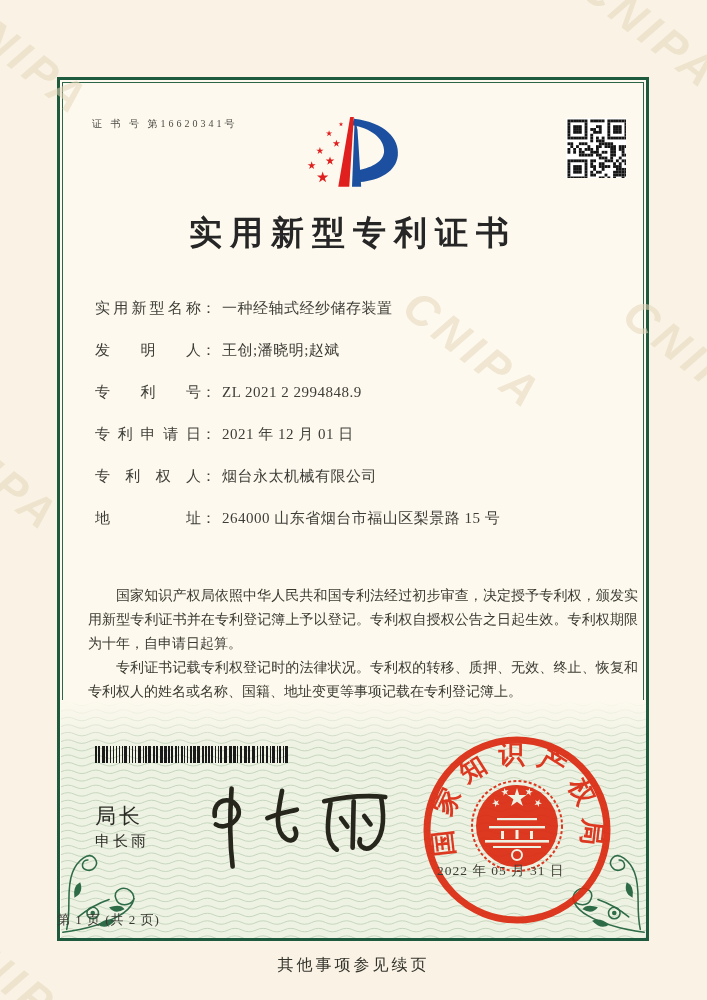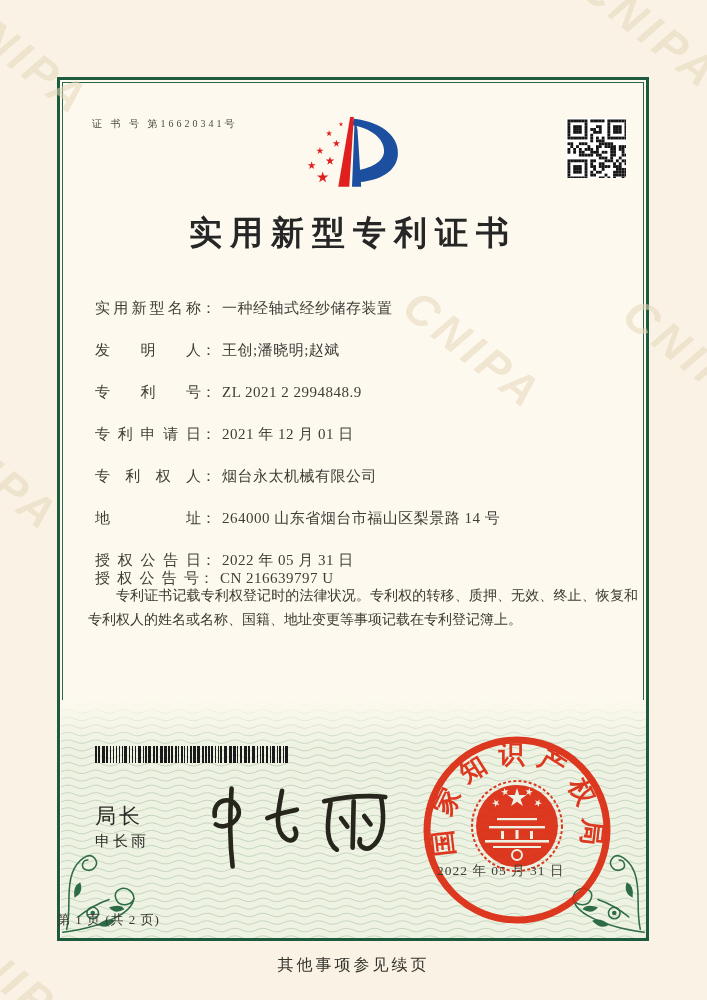--- a/index.html
+++ b/index.html
@@ -406,28 +406,25 @@
     </svg>
 
     <div class="title">实用新型专利证书</div>
 
     <div class="fields">
       <div class="frow"><span class="flbl">实用新型名称</span><span>：</span><span class="fval">一种经轴式经纱储存装置</span></div>
       <div class="frow"><span class="flbl">发明人</span><span>：</span><span class="fval">王创;潘晓明;赵斌</span></div>
       <div class="frow"><span class="flbl">专利号</span><span>：</span><span class="fval">ZL 2021 2 2994848.9</span></div>
       <div class="frow"><span class="flbl">专利申请日</span><span>：</span><span class="fval">2021 年 12 月 01 日</span></div>
       <div class="frow"><span class="flbl">专利权人</span><span>：</span><span class="fval">烟台永太机械有限公司</span></div>
-      <div class="frow"><span class="flbl">地址</span><span>：</span><span class="fval">264000 山东省烟台市福山区梨景路 14 号</span></div>
-      <div class="frow">
-        <span class="fgroup"><span class="flbl">授权公告日</span><span>：</span><span class="fval">2022 年 05 月 31 日</span></span>
-        <span class="fgroup2"><span class="flbl">授权公告号</span><span>：</span><span class="fval">CN 216639797 U</span></span>
-      </div>
+      <div class="frow"><span class="flbl">地址</span><span>：</span><span class="fval">264000 山东省烟台市福山区梨景路 15 号</span></div>
     </div>
 
     <div class="paras">
+      <p>国家知识产权局依照中华人民共和国专利法经过初步审查，决定授予专利权，颁发实用新型专利证书并在专利登记簿上予以登记。专利权自授权公告之日起生效。专利权期限为十年，自申请日起算。</p>
       <p>专利证书记载专利权登记时的法律状况。专利权的转移、质押、无效、终止、恢复和专利权人的姓名或名称、国籍、地址变更等事项记载在专利登记簿上。</p>
     </div>
 
     <svg class="barcode" viewBox="0 0 196 17" preserveAspectRatio="none">
       <g id="bc" fill="#1a1a1a">
           <rect x="0" y="0" width="2" height="17"></rect>
           <rect x="3" y="0" width="2" height="17"></rect>
           <rect x="7" y="0" width="3" height="17"></rect>
           <rect x="11" y="0" width="2" height="17"></rect>
           <rect x="15" y="0" width="1" height="17"></rect>

